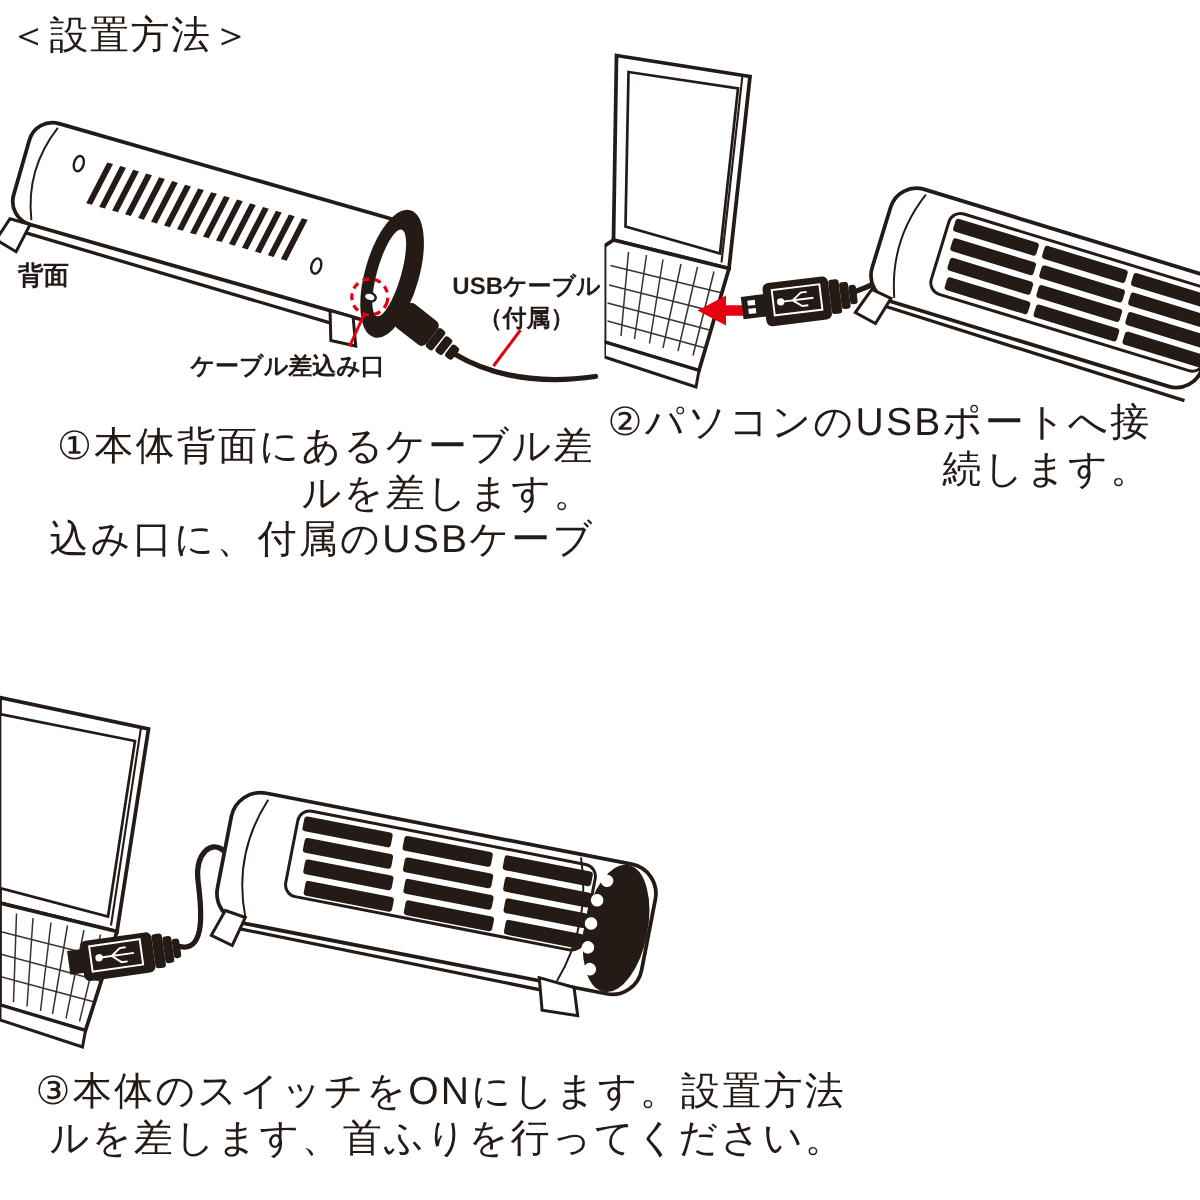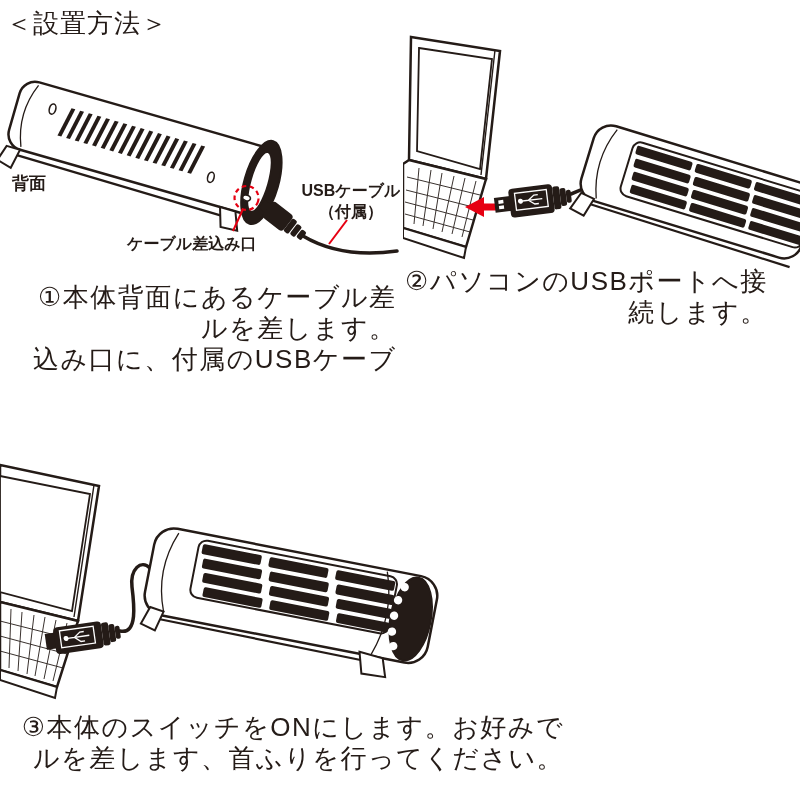--- a/index.html
+++ b/index.html
@@ -213,17 +213,17 @@
     <div class="cont">ルを差します。</div>
     <div class="cont">込み口に、付属のUSBケーブ</div>
   </div>
 
   <div class="abs step step2">
     <div>②パソコンのUSBポートへ接</div>
     <div class="cont">続します。</div>
   </div>
 
   <div class="abs step step3">
-    <div>③本体のスイッチをONにします。お好みで</div>
+    <div>③本体のスイッチをONにします。設置方法</div>
     <div class="cont">ルを差します、首ふりを行ってください。</div>
   </div>
 
 </div>
 
 </body></html>

